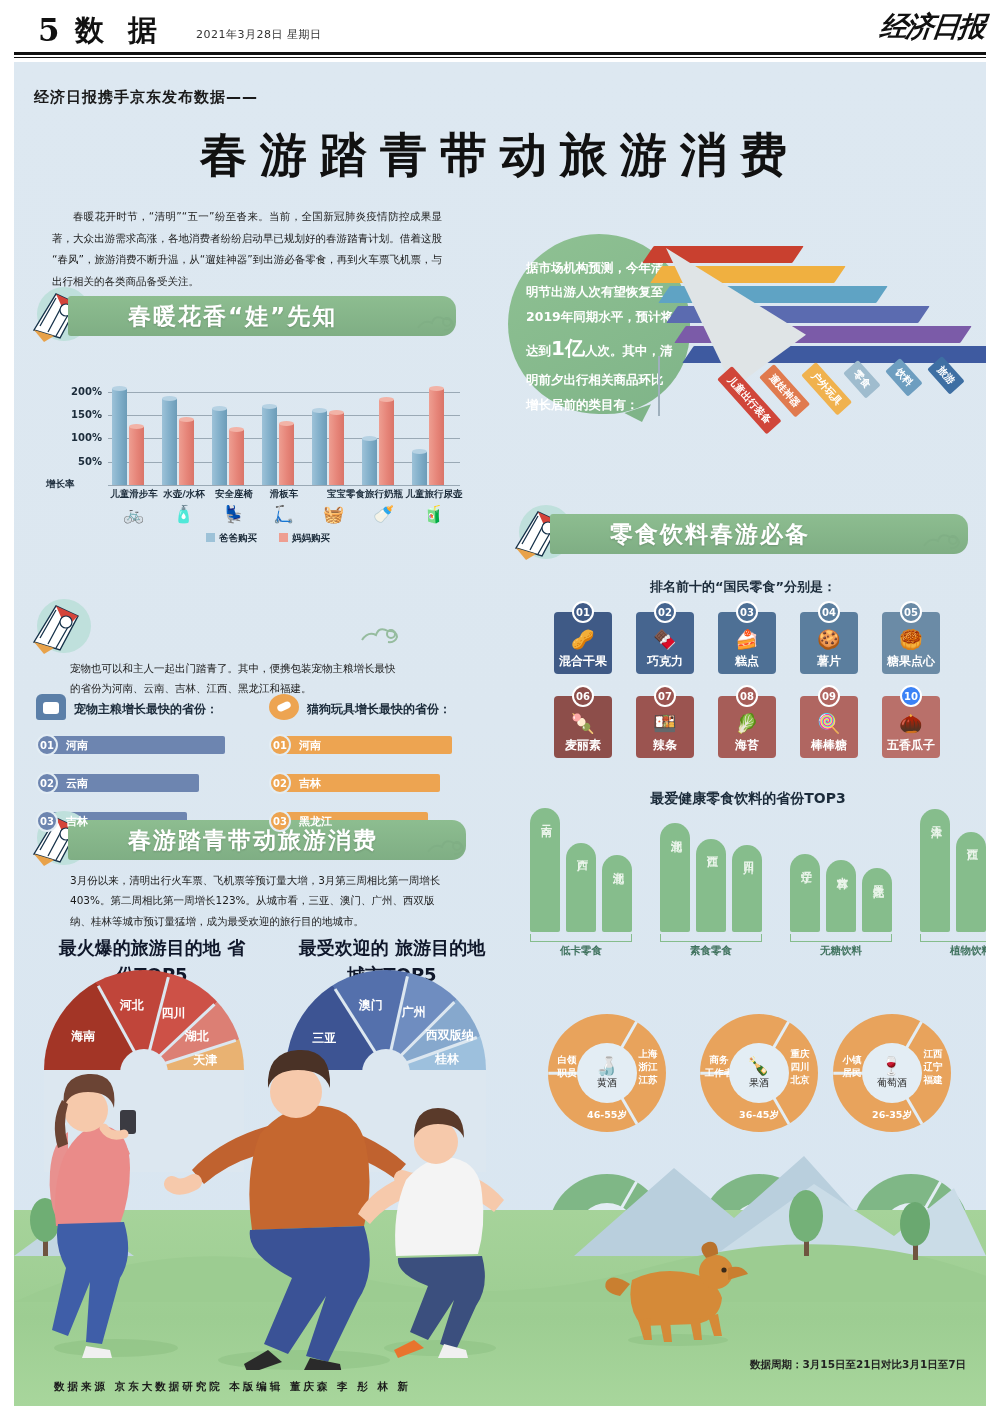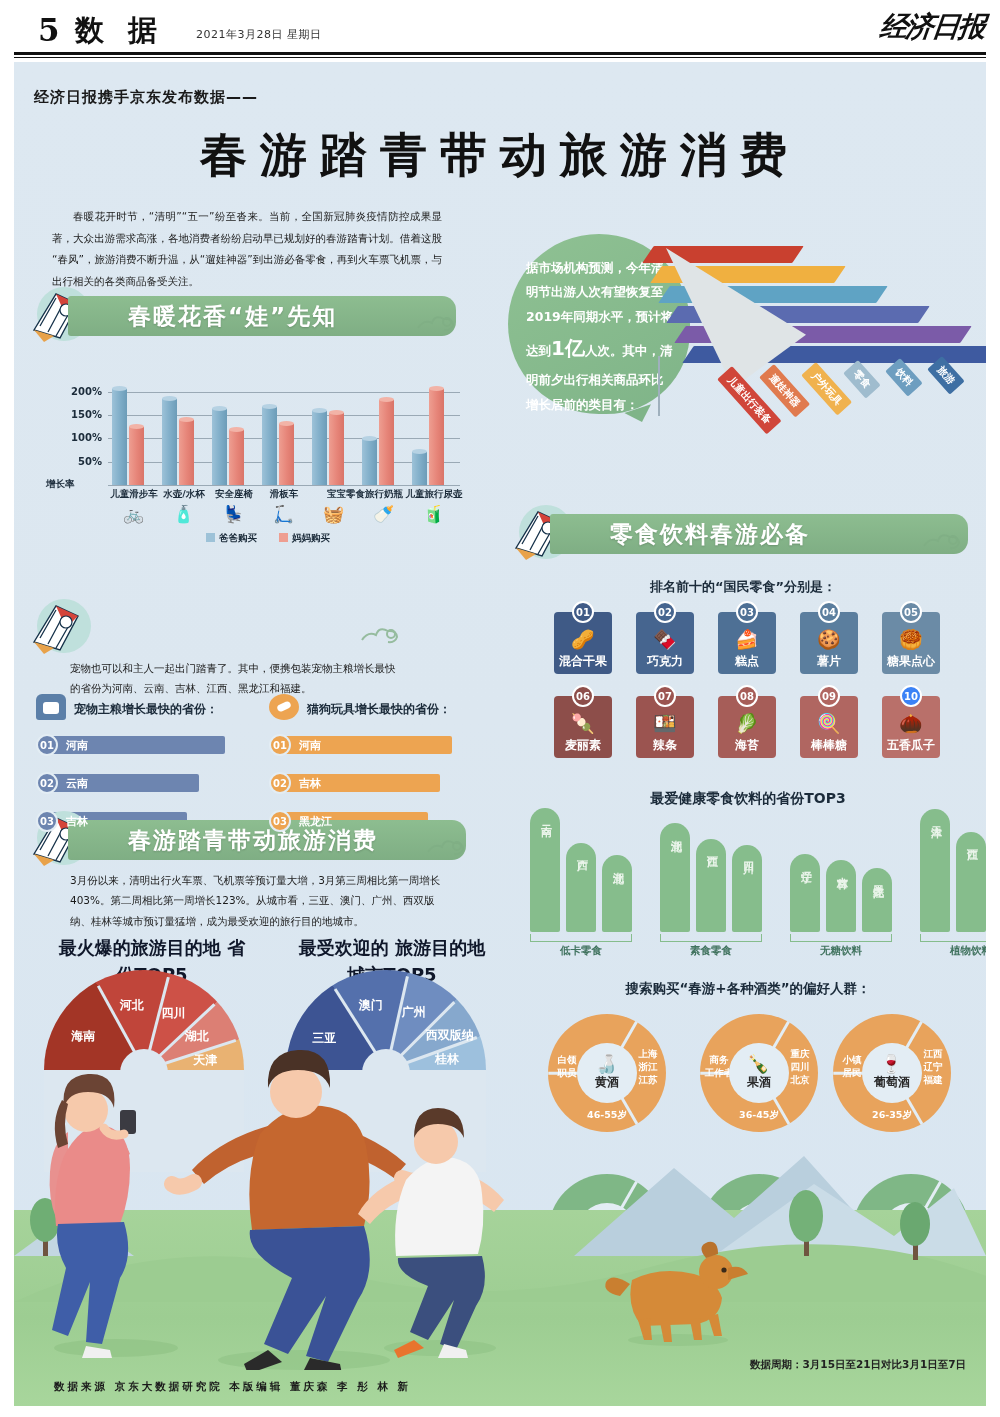--- a/index.html
+++ b/index.html
@@ -108,21 +108,21 @@
                 color: #eaf4ea; font-size: 11px; font-weight: 700; writing-mode: vertical-rl; letter-spacing: 1px; }
   .h3brk { position: absolute; height: 8px; border: 1.5px solid #86bd8c; border-top: none; }
   .h3cat { position: absolute; text-align: center; font-size: 10.5px; font-weight: 700; color: #41735f; }
 
   
   .al-title { position: absolute; width: 480px; text-align: center; font-size: 13.5px; font-weight: 700; color: #1b2b3a; }
   .donut { position: absolute; width: 118px; height: 118px; border-radius: 50%; }
   .donut .hole { position: absolute; left: 29px; top: 29px; width: 60px; height: 60px; border-radius: 50%;
                  background: #e3edf4; display: flex; flex-direction: column; align-items: center; justify-content: center; gap: 1px; }
   .donut .gl { font-size: 18px; line-height: 1; }
-  .donut .nm { font-size: 12px; font-weight: 700; color: #2a2a2a; }
+  .donut .nm { font-size: 10px; font-weight: 400; color: #2a2a2a; }
   .donut .t { position: absolute; font-size: 9.5px; font-weight: 700; color: #fff; line-height: 1.35; text-align: center; }
   .donut .cut { position: absolute; left: 50%; top: 50%; width: 2.5px; height: 59px; background: #e3edf4;
                 transform-origin: 50% 0; margin-left: -1.25px; }
 
   
   .ground { position: absolute; left: 0; bottom: 0; width: 972px; height: 196px;
             background: linear-gradient(180deg,#a6d39a 0%,#9dcd92 55%,#a8d69c 100%); }
   .tree { position: absolute; }
   .tree .trunk { position: absolute; left: 50%; bottom: 0; width: 5px; margin-left: -2.5px; background: #6f5540; }
   .tree .crown { position: absolute; left: 0; bottom: 14px; border-radius: 50%; }
@@ -512,21 +512,20 @@
       <div class="h3bar" style="left: 398px; height: 122.76px; bottom: 26px; background: rgb(134, 189, 140);">
         <span>天津</span>
       </div>
       <div class="h3bar" style="left: 434px; height: 100.44px; bottom: 26px; background: rgb(134, 189, 140);">
         <span>江西</span>
       </div>
       <div class="h3brk" style="left: 398px; bottom: 16px; width: 102px;"></div>
       <div class="h3cat" style="left: 398px; bottom: 0px; width: 102px;">植物饮料</div>
     </div>
 
-  <div class="al-title" style="left:494px; top:918px;">搜索购买“春游+各种酒类”的偏好人群：</div>
   <div id="donuts">
       <div class="donut" style="left: 534px; top: 952px; background: rgb(232, 163, 92);">
         <div class="cut" style="transform:rotate(90deg)"></div>
         <div class="cut" style="transform:rotate(210deg)"></div>
         <div class="cut" style="transform:rotate(330deg)"></div>
         <div class="t" style="left:2px;top:40px;width:34px;white-space:pre-line">白领
 职员</div>
         <div class="t" style="right:0px;top:34px;width:36px;white-space:pre-line">上海
 浙江
 江苏</div>

